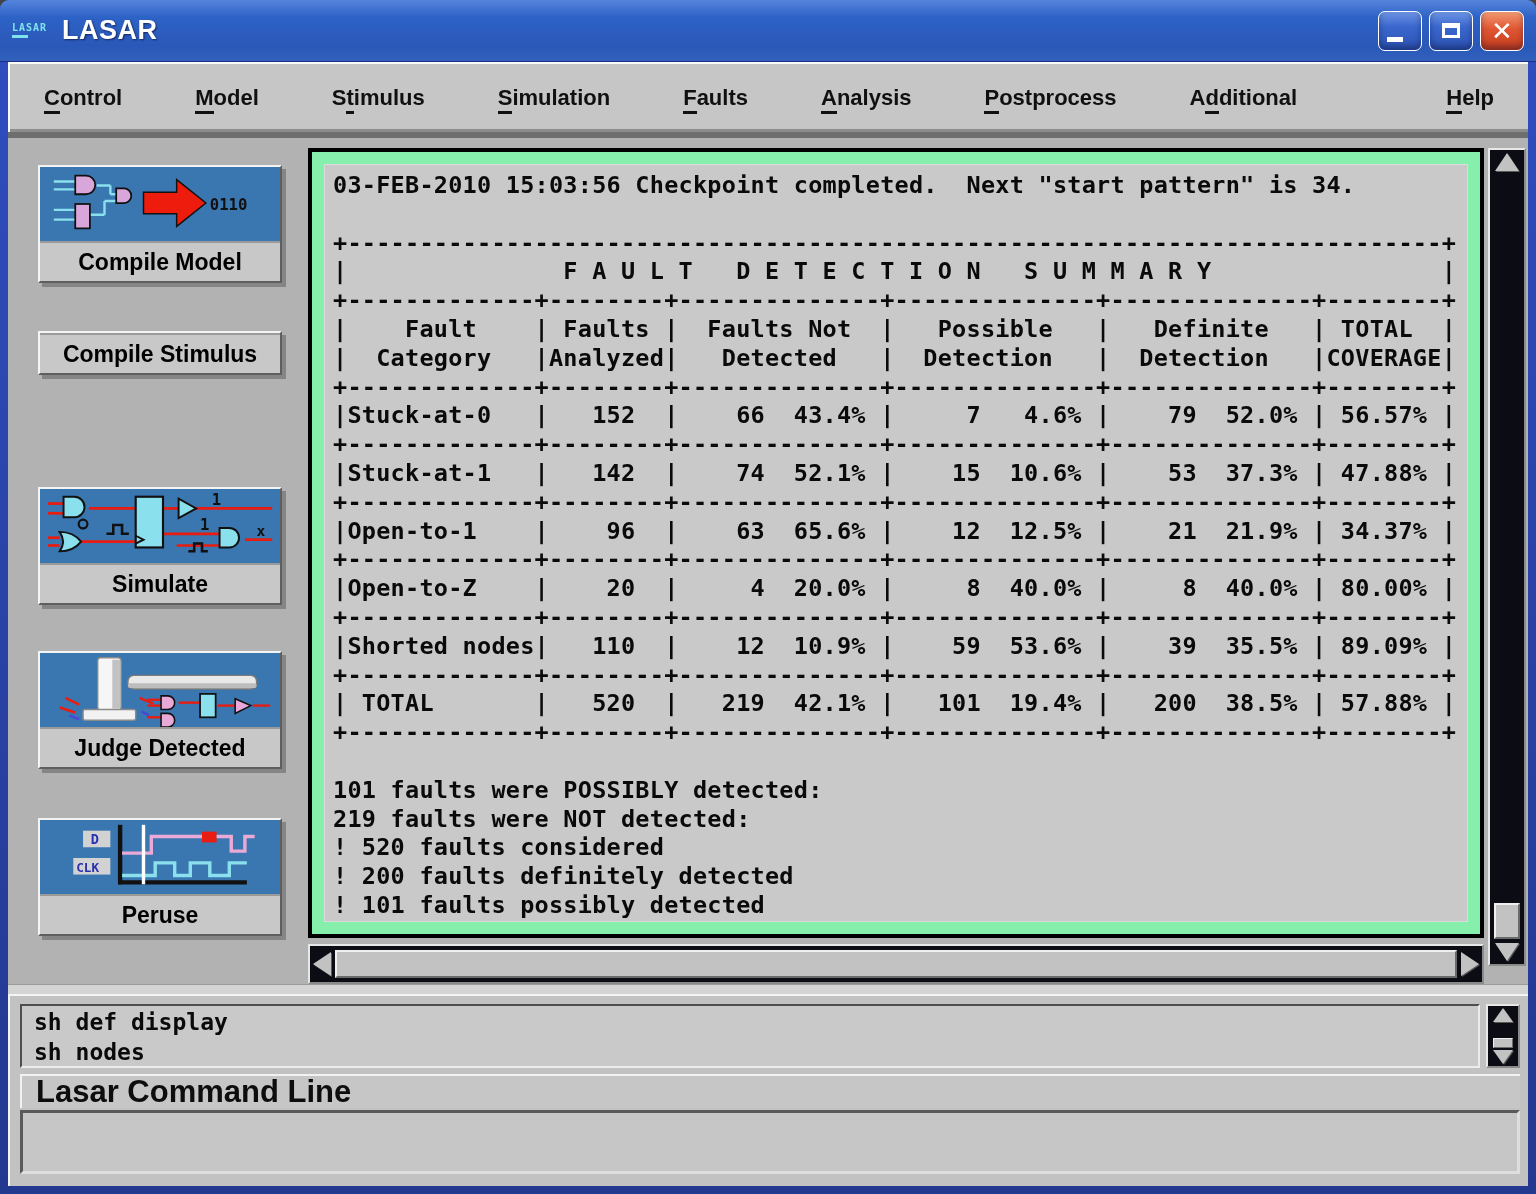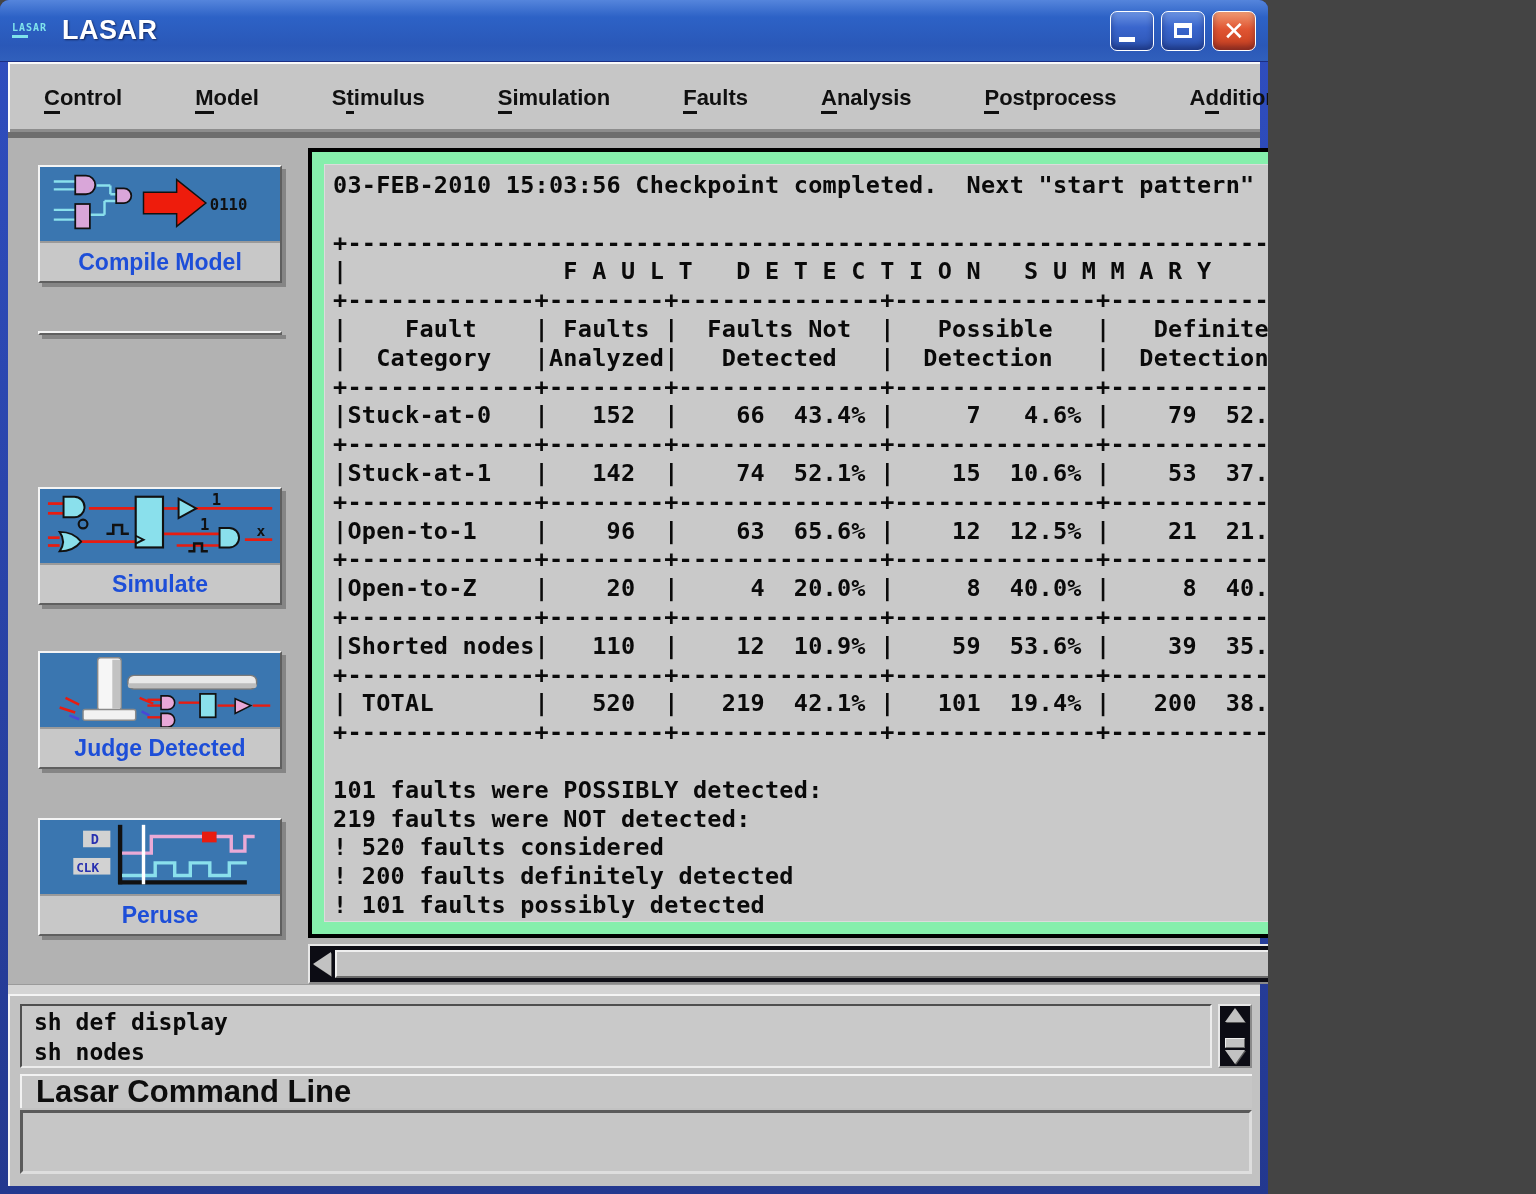--- a/index.html
+++ b/index.html
@@ -1,17 +1,17 @@
 <!DOCTYPE html>
 <html><head>
 <meta charset="utf-8">
 <style>
   html,body{margin:0;padding:0;background:#444;}
   *{box-sizing:border-box;}
-  .window{width:1268px;height:1194px;position:relative;display:flex;flex-direction:column;
+  .window{width:1536px;height:1194px;position:relative;display:flex;flex-direction:column;
     background:linear-gradient(#2f4ec0,#23388f);border-radius:9px 9px 0 0;overflow:hidden;
     font-family:"Liberation Sans",sans-serif;}
   
   .titlebar{height:62px;flex:none;display:flex;align-items:center;
     background:linear-gradient(#5585dc,#2d62c6 28%,#2a58b8 75%,#3160bc);
     border-bottom:1px solid #1c2f84;padding:0 12px;}
   .app-icon{width:40px;height:30px;margin-right:10px;display:flex;flex-direction:column;
     align-items:flex-start;justify-content:center;cursor:default;}
   .app-icon .logo-txt{color:#7fe3ec;font-weight:bold;font-size:10px;letter-spacing:1px;
     font-family:"DejaVu Sans Mono",monospace;line-height:10px;}
@@ -34,21 +34,21 @@
   .menu-item.right{margin-left:auto;}
   .mn{border-bottom:3px solid #101010;padding-bottom:1px;}
   .menu-shadow{height:6px;flex:none;background:#6e6e6e;}
   
   .main{position:relative;height:846px;flex:none;background:#b2b2b2;}
   .side-btn{position:absolute;left:30px;width:244px;border:2px solid;border-color:#f4f4f4 #5f5f5f #5f5f5f #f4f4f4;
     box-shadow:4px 4px 0 rgba(96,96,96,.55);background:#c8c8c8;cursor:pointer;}
   .side-icon{height:74px;background:#3a76b0;overflow:hidden;padding-left:6px;}
   .side-icon svg{display:block;width:100%;height:100%;}
   .side-label{height:40px;display:flex;align-items:center;justify-content:center;
-    font-size:23px;font-weight:bold;color:#1d4ed8;border-top:2px solid #9a9a9a;}
+    font-size:23px;font-weight:bold;color:#000000;border-top:2px solid #9a9a9a;}
   .terminal-panel{position:absolute;left:300px;top:10px;width:1176px;height:790px;
     background:#86efac;border:4px solid #000000;padding:12px;}
   .terminal-inner{width:100%;height:100%;background:#c9c9c9;border:1px solid #dcdcdc;overflow:hidden;}
   pre.term{margin:0;padding:6px 4px 0 8px;font-family:"DejaVu Sans Mono",monospace;
     font-size:23.5px;line-height:28.8px;font-weight:bold;color:#0a0a0a;letter-spacing:.25px;white-space:pre;}
   
   .vscroll{position:absolute;left:1480px;top:10px;width:38px;height:818px;background:#0c0c14;
     border:2px solid #8a8a8a;border-left-color:#e8e8e8;border-top-color:#e8e8e8;
     display:flex;flex-direction:column;align-items:center;padding:3px 0;}
   .tri-up{width:0;height:0;border-left:12px solid transparent;border-right:12px solid transparent;
@@ -146,20 +146,21 @@
             <path d="M72 20 h8 a7.5 7.5 0 0 1 0 15 h-8 z" fill="#d9a6d9" stroke="#111" stroke-width="1.8"></path>
             <rect x="30" y="36" width="15" height="25" fill="#d9a6d9" stroke="#111" stroke-width="1.8"></rect>
             <polygon points="100,24 134,24 134,11 164,35 134,59 134,46 100,46" fill="#ee1c0c" stroke="#111" stroke-width="1.5"></polygon>
             <text x="168" y="42" font-family="DejaVu Sans Mono, monospace" font-size="16" font-weight="bold" fill="#111">0110</text>
           </svg>
         </div>
         <div class="side-label">Compile Model</div>
       </div>
 
       <div class="side-btn" style="top:193px">
+        <div class="side-label">Compile Stimulus</div>
       </div>
 
       <div class="side-btn" style="top:349px">
         <div class="side-icon">
           <svg viewBox="0 0 240 72">
             <g stroke="#e81c10" stroke-width="2.8" fill="none">
               <line x1="2" y1="13" x2="18" y2="13"></line>
                 <line x1="2" y1="23" x2="18" y2="23"></line>
               <line x1="44" y1="18" x2="92" y2="18"></line>
               <line x1="2" y1="48" x2="14" y2="48"></line>

